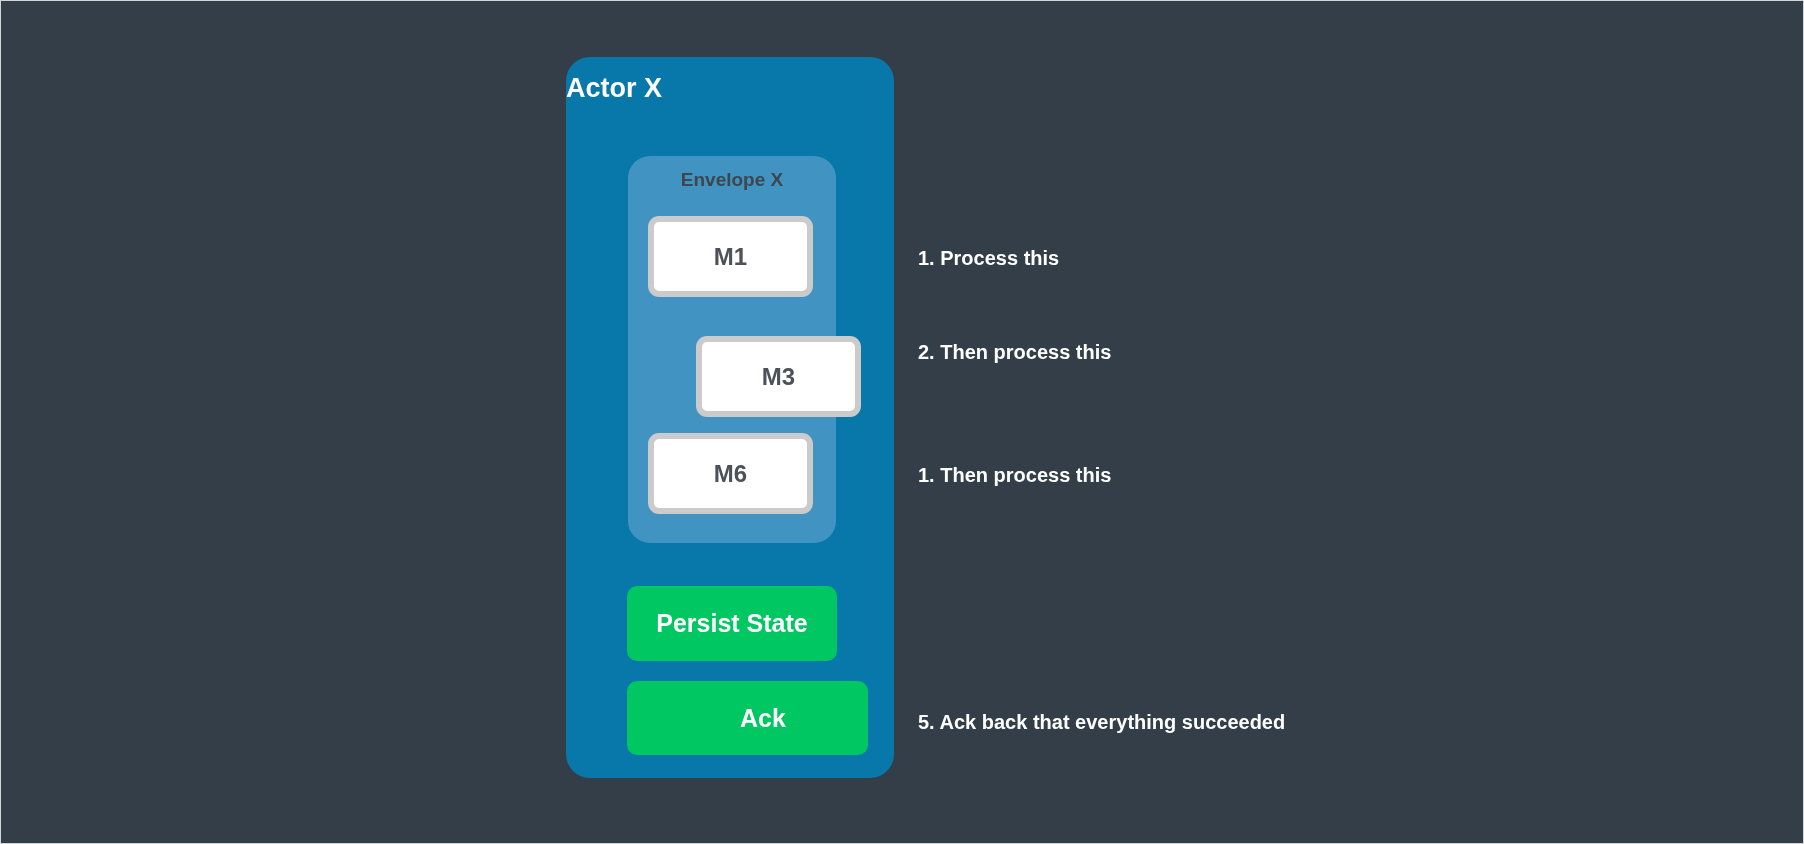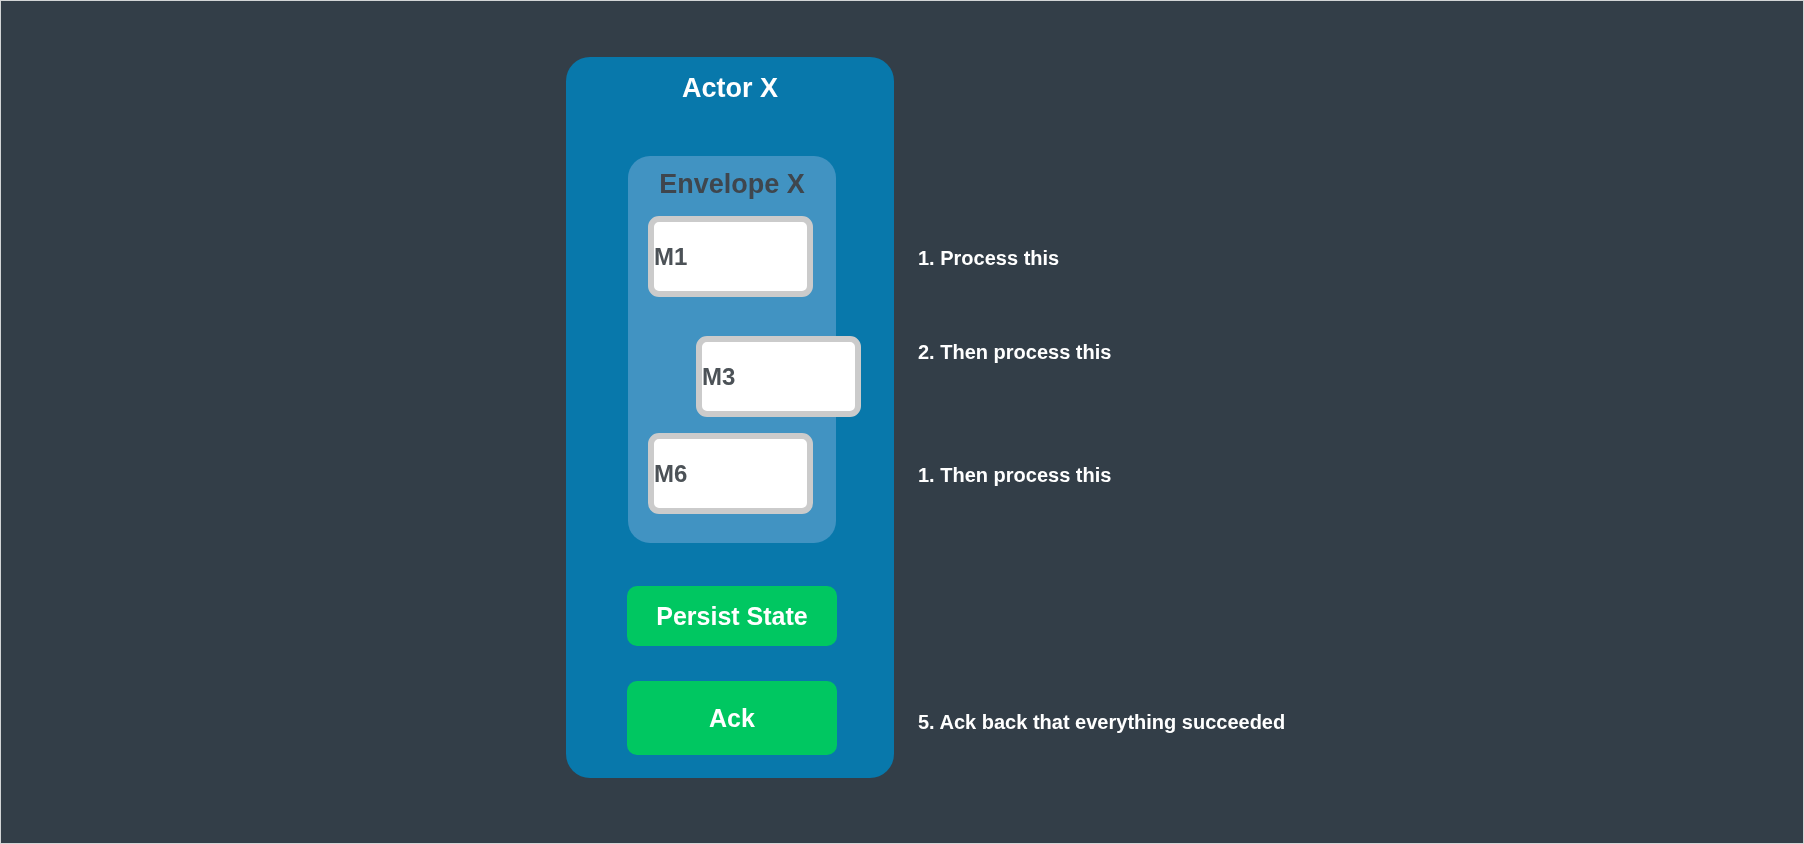--- a/index.html
+++ b/index.html
@@ -24,21 +24,20 @@
     width: 328px;
     height: 721px;
     background: #0878AB;
     border-radius: 24px;
   }
   .actor-title {
     position: absolute;
     top: 16px;
     left: 0;
     width: 100%;
-    text-align: center;
     color: #FFFFFF;
     font-size: 27px;
     font-weight: bold;
   }
   
   .envelope {
     position: absolute;
     left: 62px;
     top: 99px;
     width: 208px;
@@ -46,60 +45,60 @@
     background: #4193C2;
     border-radius: 22px;
   }
   .envelope-title {
     position: absolute;
     top: 13px;
     left: 0;
     width: 100%;
     text-align: center;
     color: #3F464D;
-    font-size: 27px;
+    font-size: 19px;
     font-weight: bold;
   }
   
   .msg {
     position: absolute;
     left: 20px;
     width: 165px;
     height: 81px;
     box-sizing: border-box;
     background: #FFFFFF;
     border: 6px solid #CBCBCB;
     border-radius: 11px;
     display: flex;
     align-items: center;
-    justify-content: flex-start;
+    justify-content: center;
     color: #4C5257;
     font-size: 24px;
     font-weight: bold;
   }
   .msg-1 { top: 60px; }
   .msg-2 { top: 180px; margin-left: 48px; }
   .msg-3 { top: 277px; }
   
   .btn {
     position: absolute;
     left: 61px;
     width: 210px;
-    height: 60px;
+    height: 75px;
     background: #00C761;
     border-radius: 10px;
     display: flex;
     align-items: center;
     justify-content: center;
     color: #FFFFFF;
     font-size: 25px;
     font-weight: bold;
   }
   .btn-persist { top: 529px; }
-  .btn-ack     { top: 624px; height: 74px; }
+  .btn-ack     { top: 624px; height: 74px; padding-left: 31px; }
   
   .step {
     position: absolute;
     left: 918px;
     transform: translateY(-50%);
     color: #FFFFFF;
     font-size: 20px;
     line-height: 29px;
     white-space: nowrap;
   }

